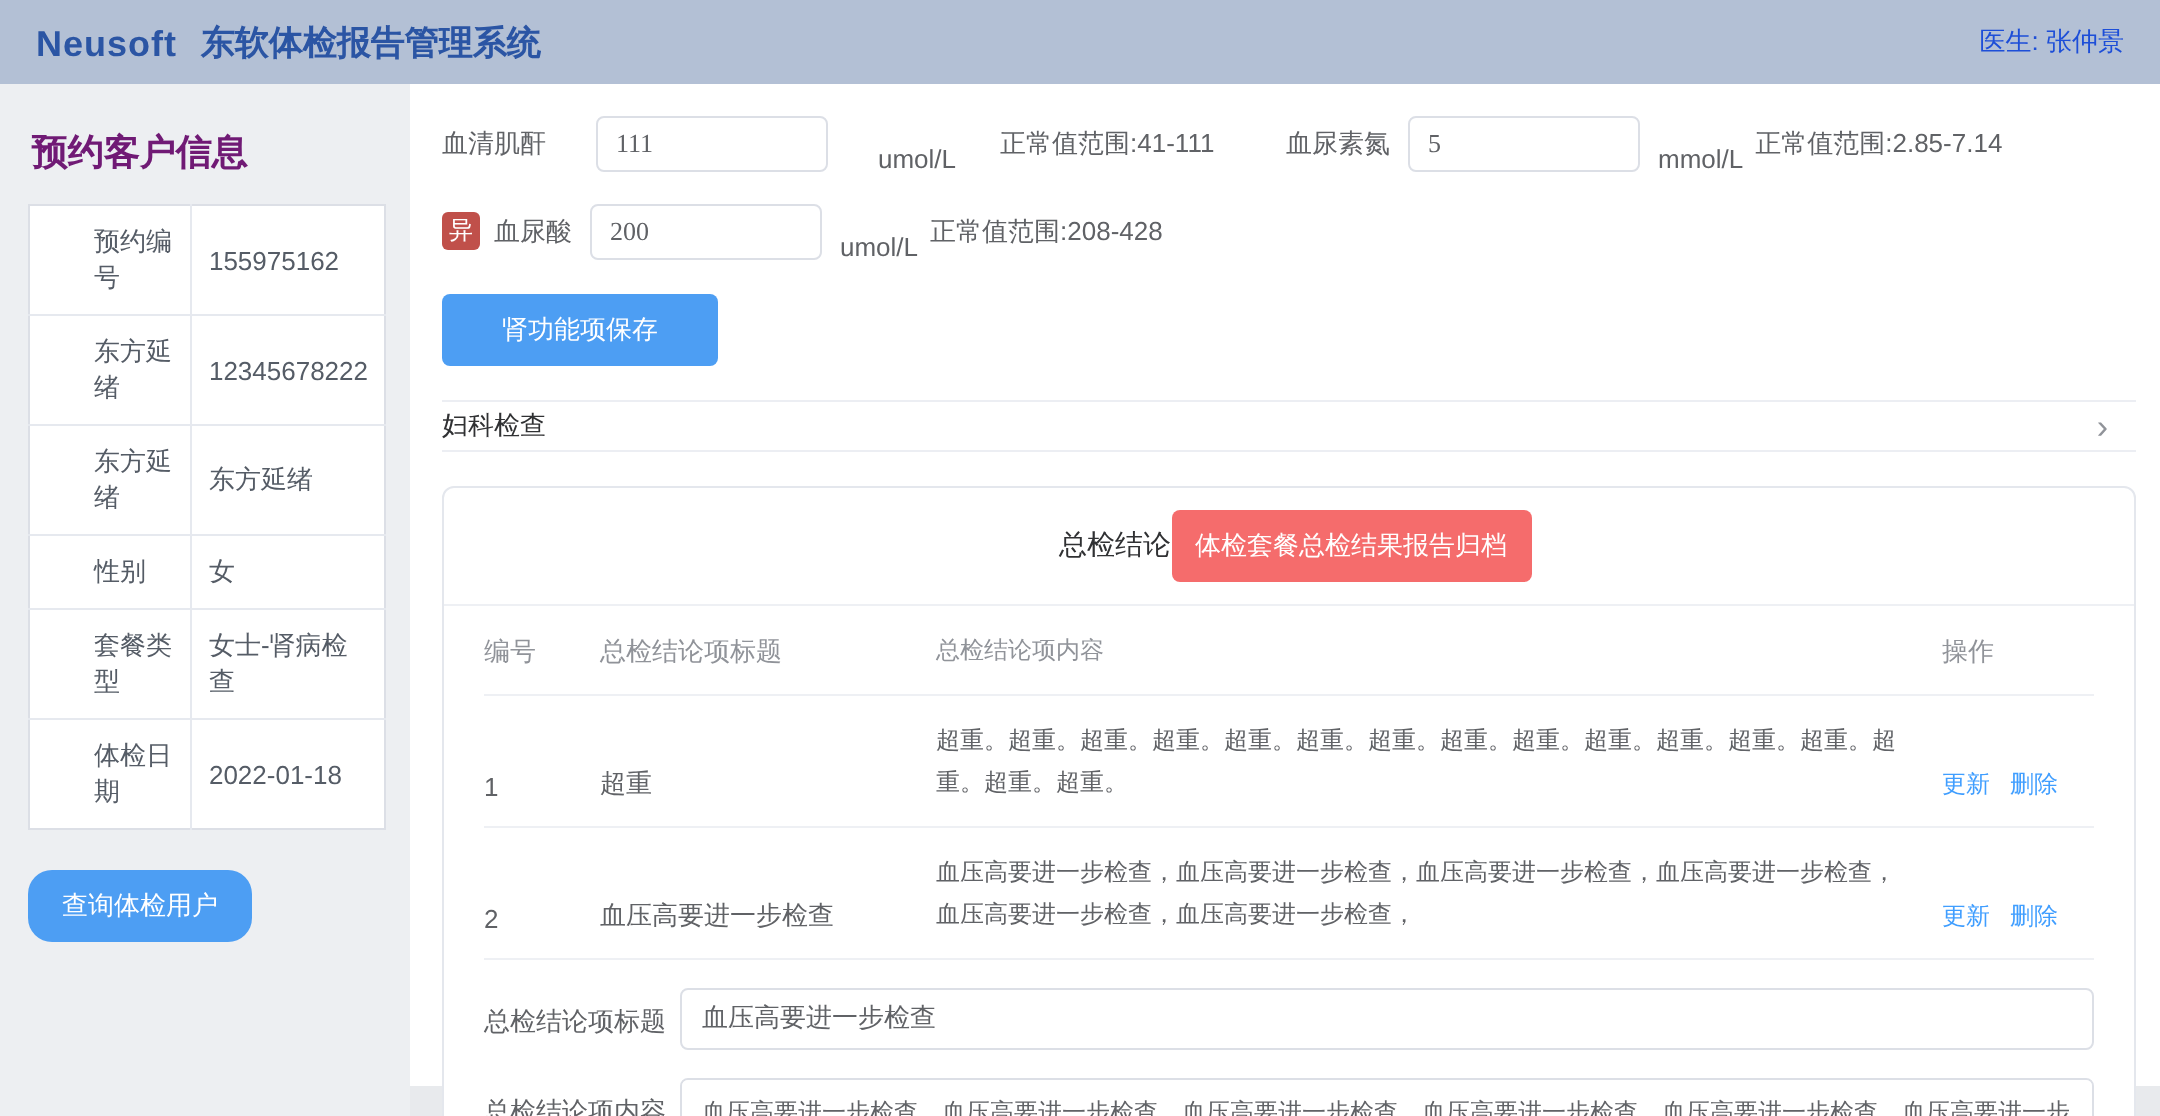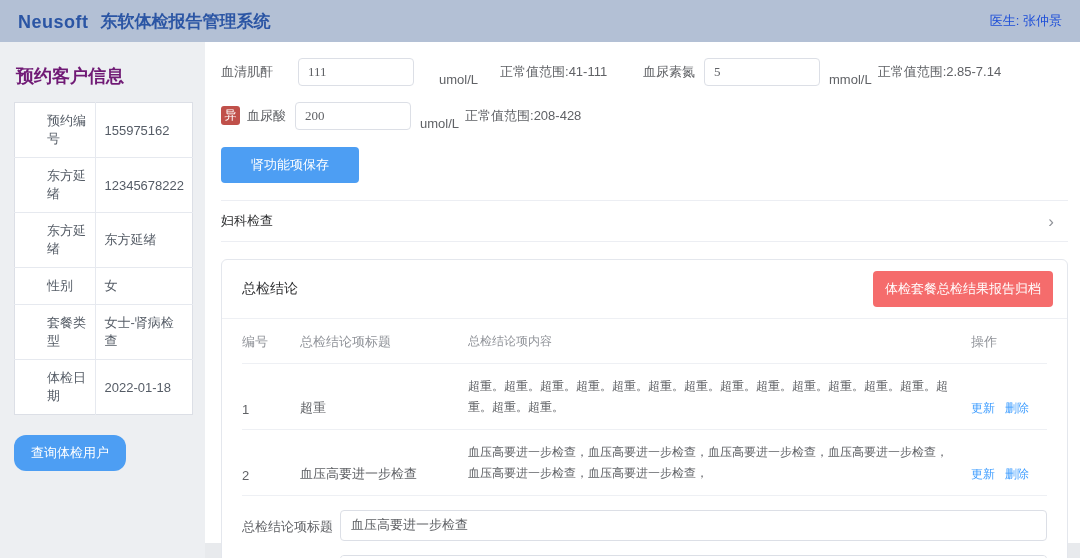--- a/index.html
+++ b/index.html
@@ -31,26 +31,26 @@
   .kidney-row { display:flex; align-items:center; margin-bottom:13px; }
   .field { display:flex; align-items:center; }
   .field-g1 { width:422px;gap:16px; }
   .f-label { margin-right:9px; color:#606266; }
   .f-input { width:116px; height:28px; border:1px solid #dcdfe6; border-radius:4px; padding:0 9px; font-size:13px; color:#606266; outline:none; font-family:Liberation Serif, serif; }
   .f-unit { margin:16px 0 0 9px; color:#606266; }
   .f-range { margin-left:6px; color:#606266; }
   .abn-badge { width:19px; height:19px; background:#c0504a; color:#fff; border-radius:3px; font-size:12px; display:inline-flex; align-items:center; justify-content:center; margin-right:7px; flex-shrink:0; }
   .save-btn { background:#4d9ef3; color:#fff; border:none; border-radius:4px; padding:9px 30px; font-size:13px; margin:3px 0 17px; cursor:pointer; }
 
-  .collapse-row { border-top:1px solid #eceef3; border-bottom:1px solid #eceef3; height:42px; display:flex; align-items:center; justify-content:space-between; color:#303133; cursor:pointer; padding-right:14px; }
+  .collapse-row { border-top:1px solid #eceef3; border-bottom:1px solid #eceef3; height:26px; display:flex; align-items:center; justify-content:space-between; color:#303133; cursor:pointer; padding-right:14px; }
   .chevron { color:#909399; font-size:17px; line-height:1; }
 
   
   .card { border:1px solid #e4e7ed; border-radius:6px; margin-top:17px; background:#fff; padding-bottom:22px; }
-  .card-header { display:flex; align-items:center; justify-content:space-between; padding:11px 14px 11px 20px; border-bottom:1px solid #eef0f4; }
+  .card-header { display:flex; align-items:center; justify-content:center; padding:11px 14px 11px 20px; border-bottom:1px solid #eef0f4; }
   .card-title { color:#303133; font-size:14px; }
   .archive-btn { background:#f56c6c; color:#fff; border:none; border-radius:4px; padding:9px 12px; font-size:13px; cursor:pointer; }
 
   .c-table { margin:0 20px; font-size:13px; }
   .t-row { display:flex; align-items:flex-end; padding:12px 0; border-bottom:1px solid #eef0f4; }
   .t-head { color:#909399; }
   .col-no { width:58px; flex-shrink:0; }
   .col-title { width:168px; flex-shrink:0; padding-right:10px; }
   .col-content { flex:1; padding-right:18px; font-size:12px; line-height:1.7; }
   .col-actions { width:76px; flex-shrink:0; display:flex; gap:10px; }

